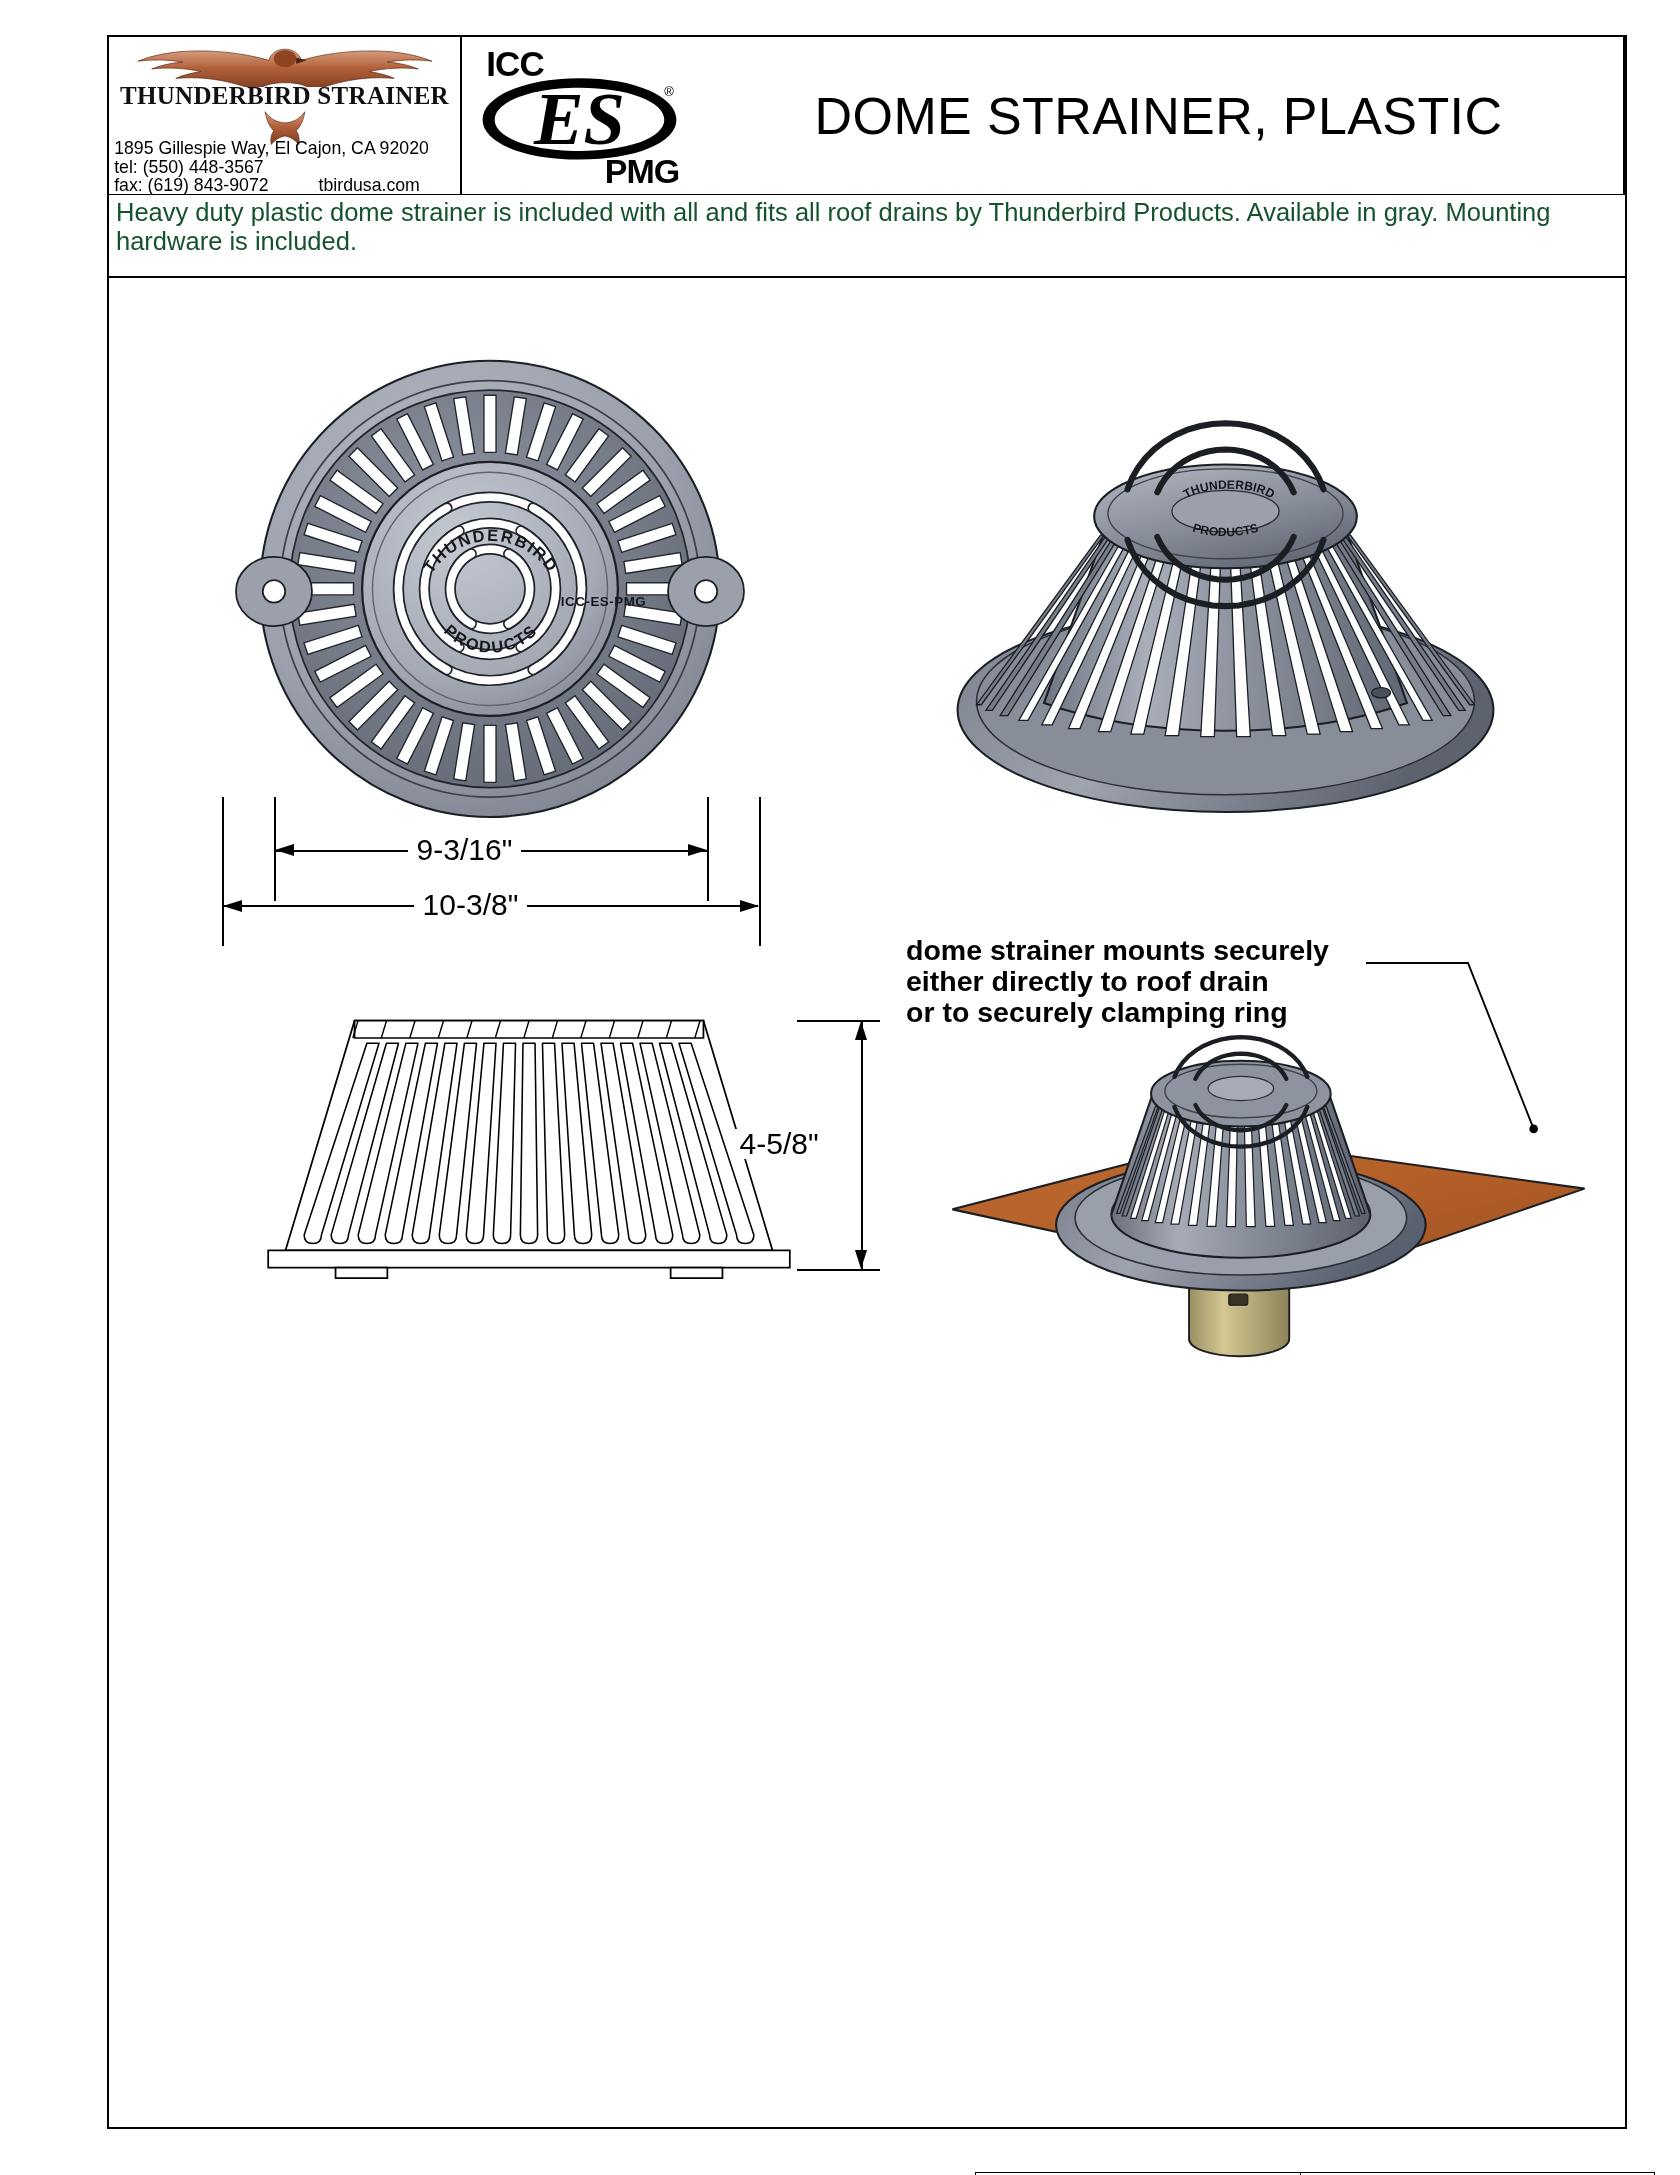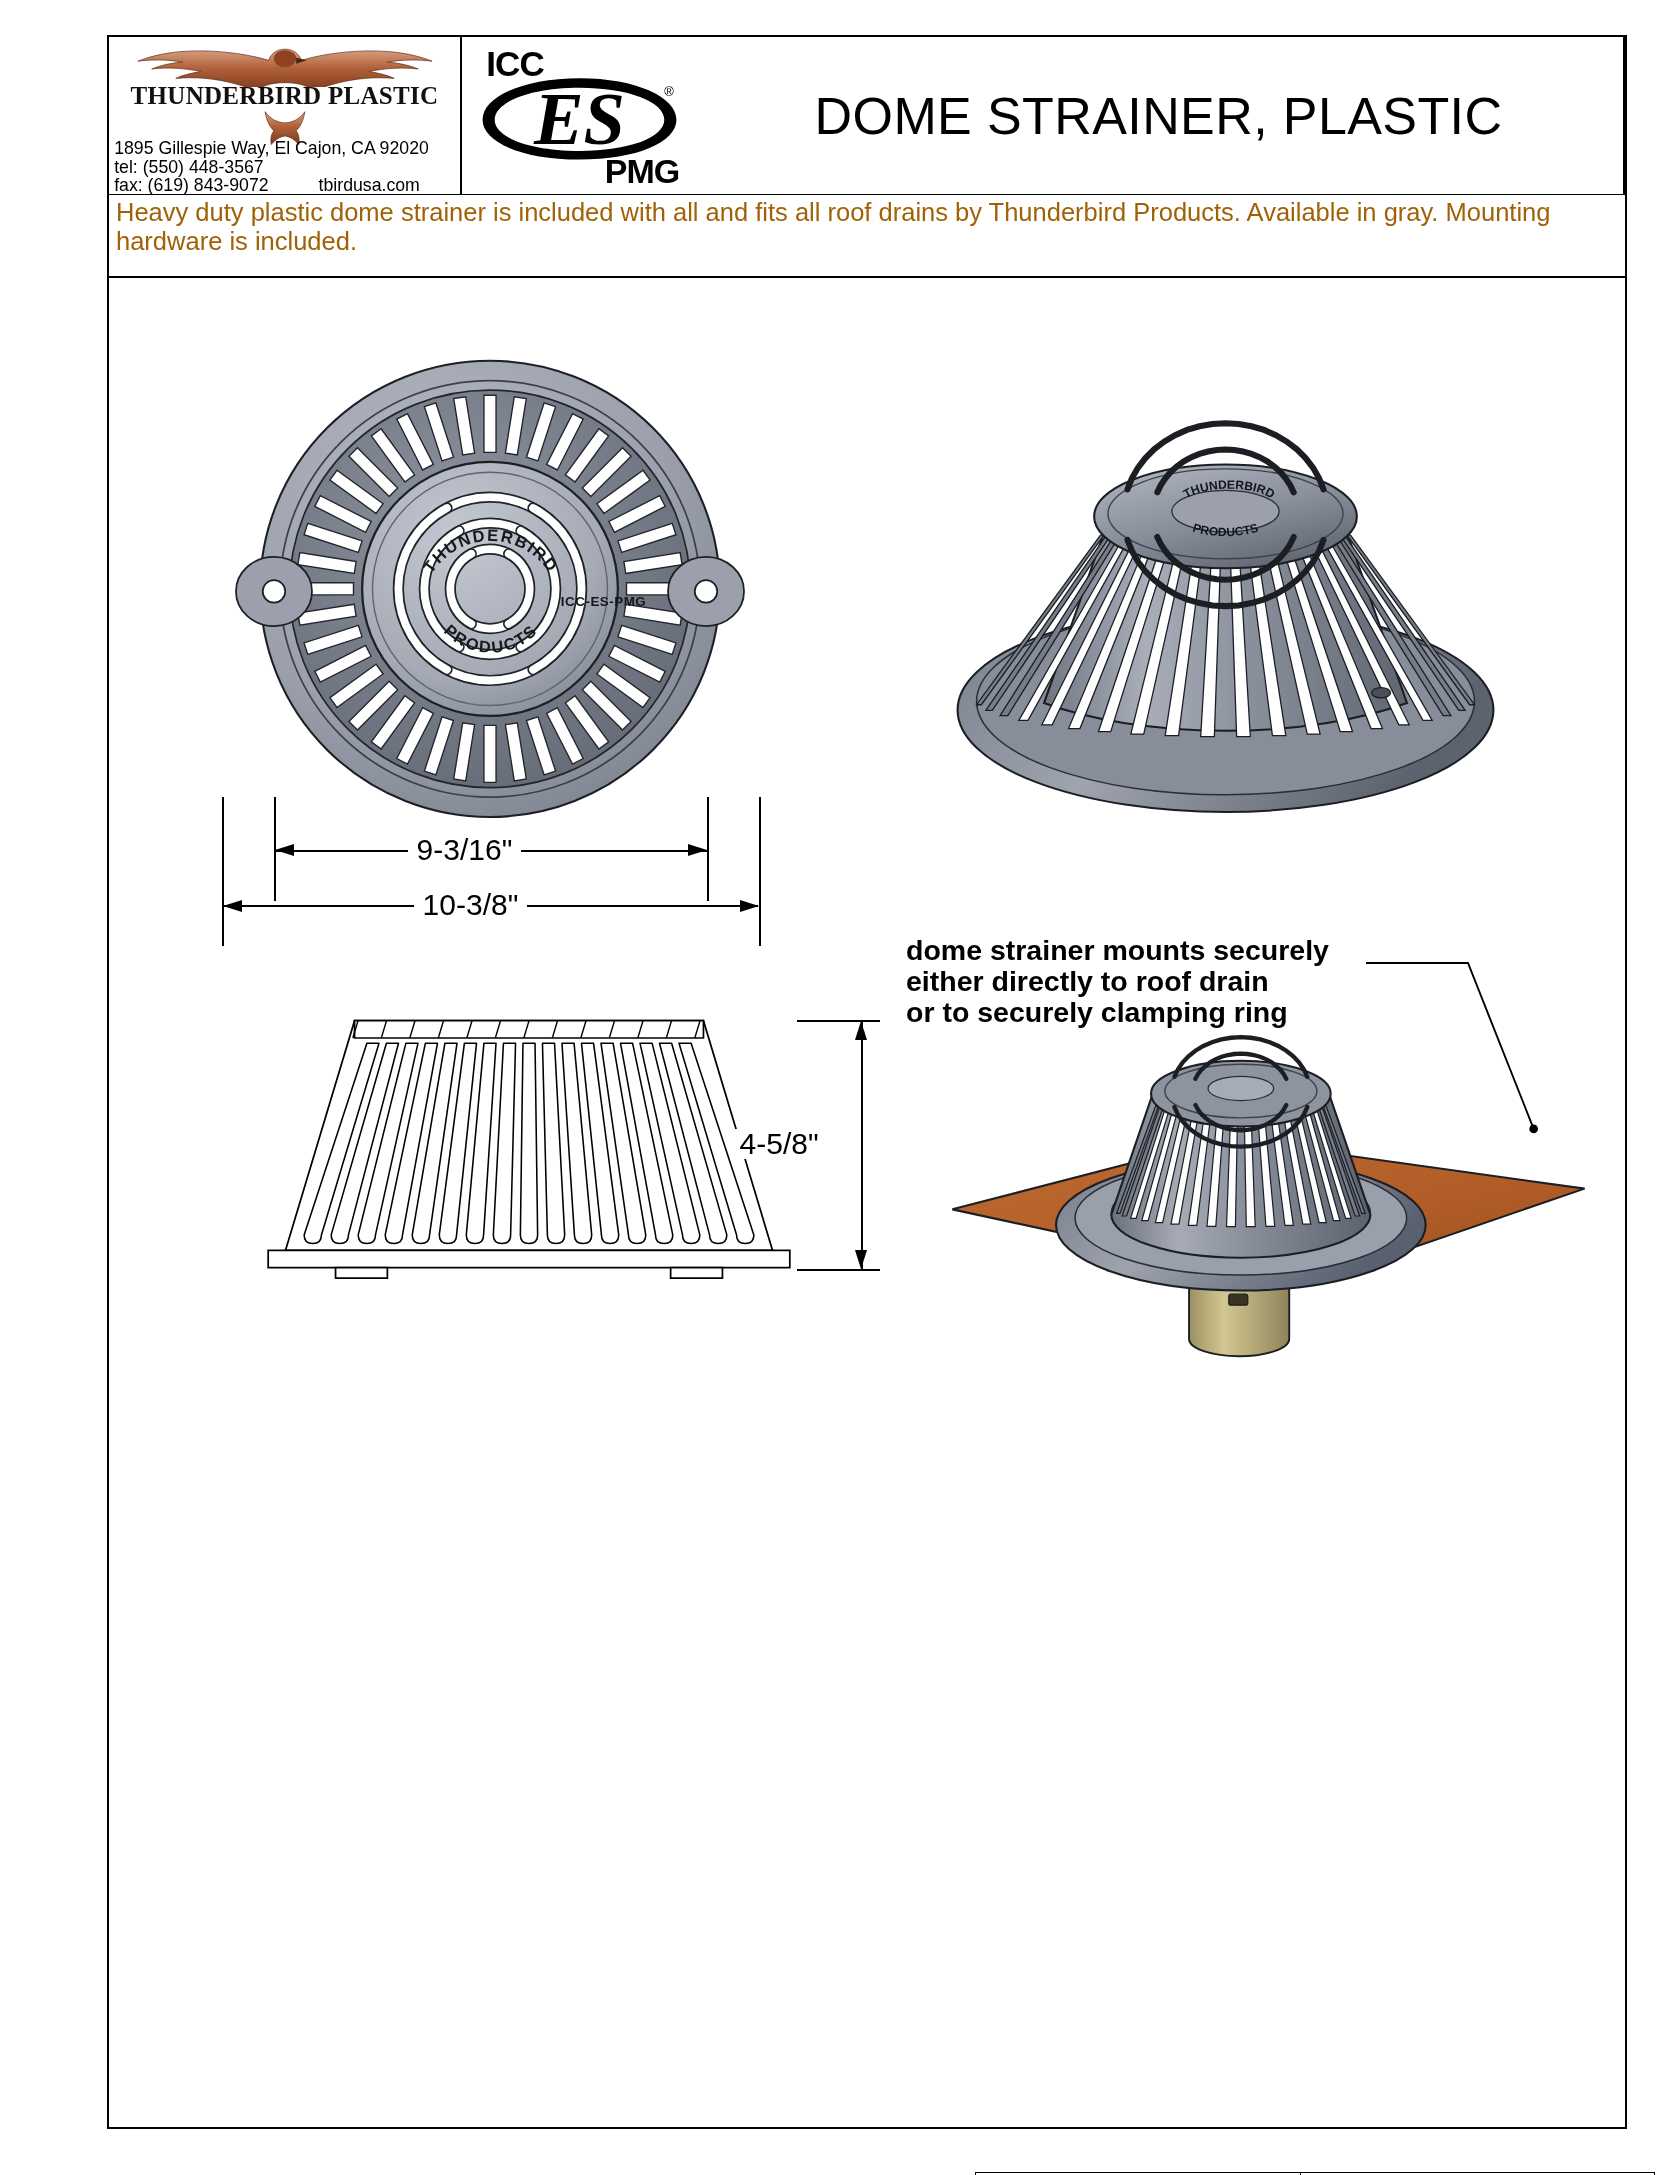--- a/index.html
+++ b/index.html
@@ -161,21 +161,21 @@
     height: 83px;
     box-sizing: border-box;
     border: 2.6px solid #000;
     border-top: none;
     padding: 2.6px 5.2px 0 7px;
     background: #fff;
   }
   #desc-text {
     font-size: 25.5px;
     line-height: 29px;
-    color: #a16207;
+    color: #14532d;
   }
 
   
   #drawing-area {
     position: absolute;
     left: 110px;
     top: 278px;
     width: 1515px;
     height: 1848px;
   }
@@ -259,21 +259,21 @@
           <linearGradient id="wingGrad" x1="0" y1="0" x2="0" y2="1">
             <stop offset="0%" stop-color="#d9a183"></stop>
             <stop offset="45%" stop-color="#b1613a"></stop>
             <stop offset="100%" stop-color="#7d3a1d"></stop>
           </linearGradient>
         </defs>
         <path d="M173 6 c-10 0 -17 6 -19 13 c-30 -9 -70 -13 -104 -10 c-20 2 -36 6 -48 11 c16 -2 34 -2 52 1 c-14 1 -26 4 -36 8 c18 -2 38 -1 57 3 c-11 2 -21 4 -29 8 c22 -2 46 0 68 6 c11 3 20 6 27 9 c5 -6 14 -10 32 -10 c18 0 27 4 32 10 c7 -3 16 -6 27 -9 c22 -6 46 -8 68 -6 c-8 -4 -18 -6 -29 -8 c19 -4 39 -5 57 -3 c-10 -4 -22 -7 -36 -8 c18 -3 36 -3 52 -1 c-12 -5 -28 -9 -48 -11 c-34 -3 -74 1 -104 10 c-2 -7 -9 -13 -19 -13 z" fill="url(#wingGrad)" stroke="#5e2c16" stroke-width="0.8"></path>
         <ellipse cx="173" cy="17" rx="13" ry="10" fill="#8f4421"></ellipse>
         <path d="M186 16 l12 3 l-12 4 z" fill="#4a2410"></path>
       </svg>
-      <div id="brand-wordmark">THUNDERBIRD PLASTIC</div>
+      <div id="brand-wordmark">THUNDERBIRD STRAINER</div>
       <svg id="eagle-tail" viewBox="0 0 62 44">
         <path d="M8 2 c6 8 12 12 23 13 c11 -1 17 -5 23 -13 c-2 12 -6 18 -10 22 c3 4 4 9 3 16 c-5 -6 -10 -9 -16 -10 c-6 1 -11 4 -16 10 c-1 -7 0 -12 3 -16 c-4 -4 -8 -10 -10 -22 z" fill="url(#wingGrad)" stroke="#5e2c16" stroke-width="0.8"></path>
       </svg>
     </div>
     <div id="address-block">
       <span class="addr-line">1895 Gillespie Way,  El Cajon,  CA 92020</span>
       <span class="addr-line">tel:  (550) 448-3567</span>
       <span class="addr-line"><span>fax: (619) 843-9072</span><span id="addr-web">tbirdusa.com</span></span>
     </div>
   </div>

